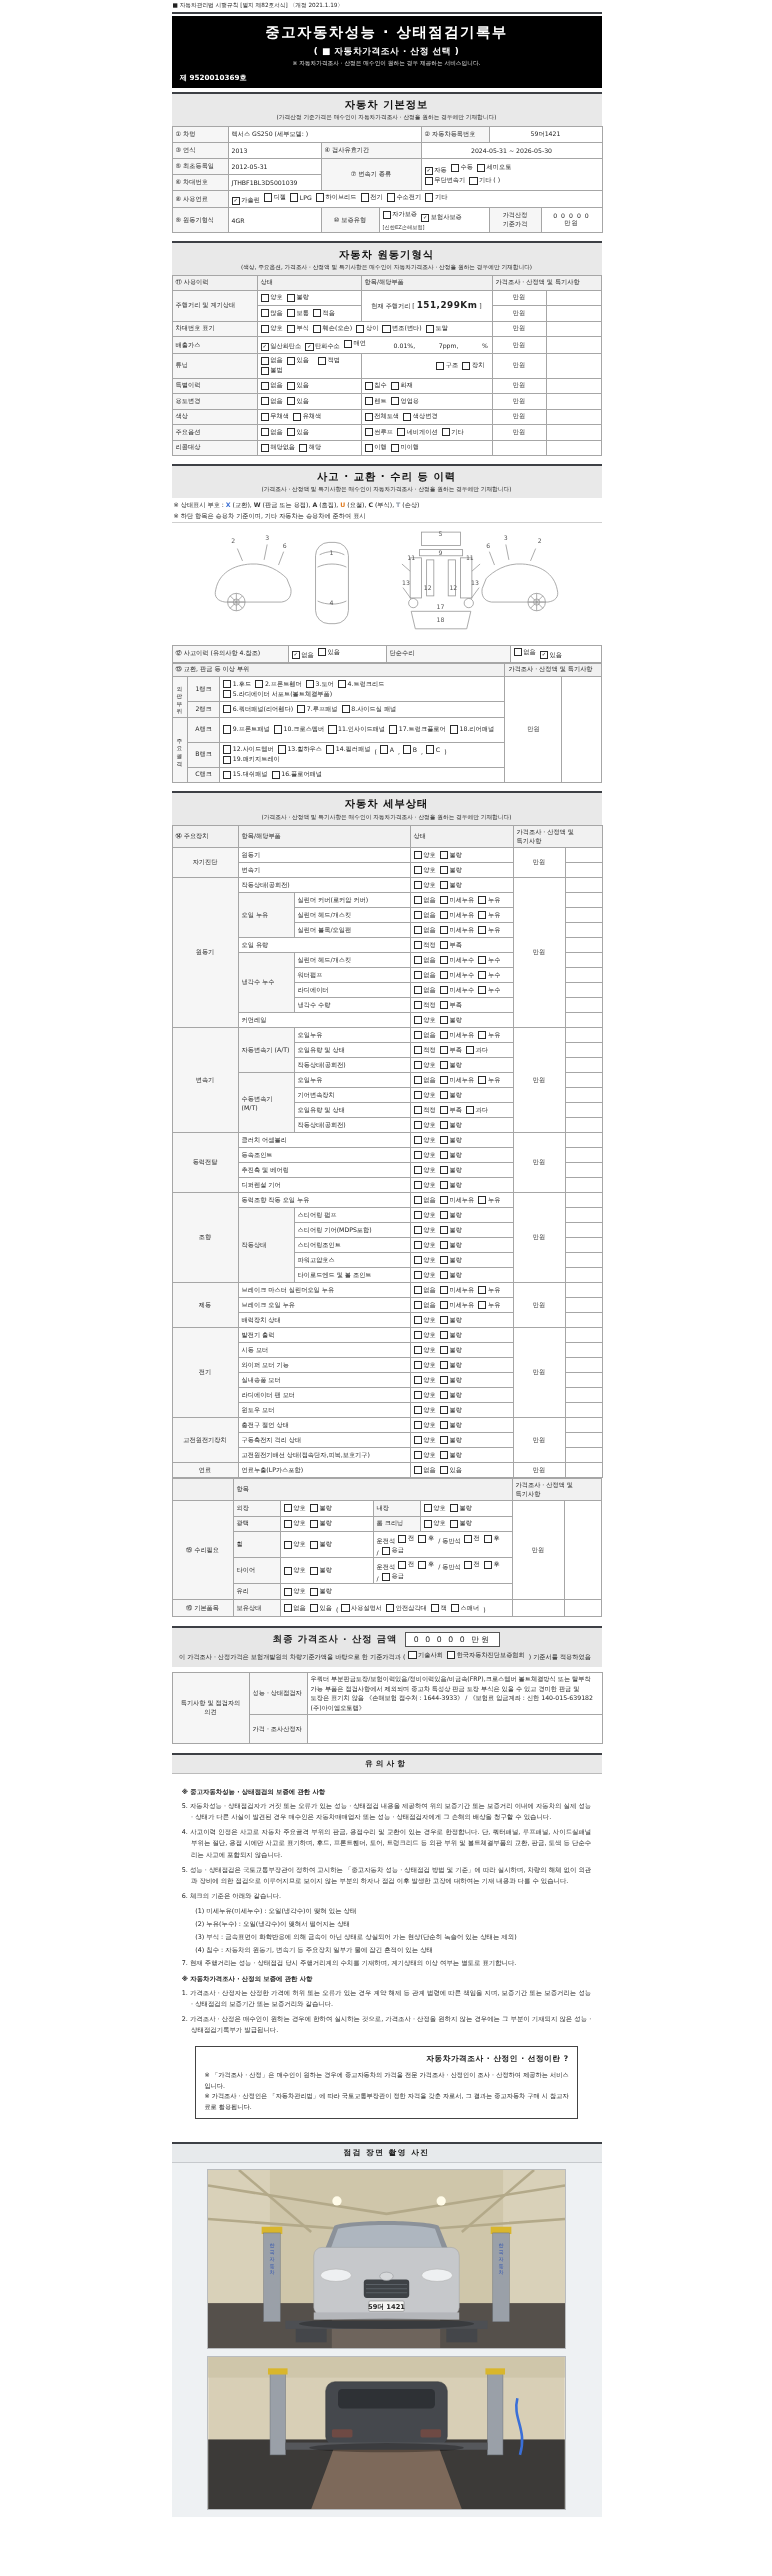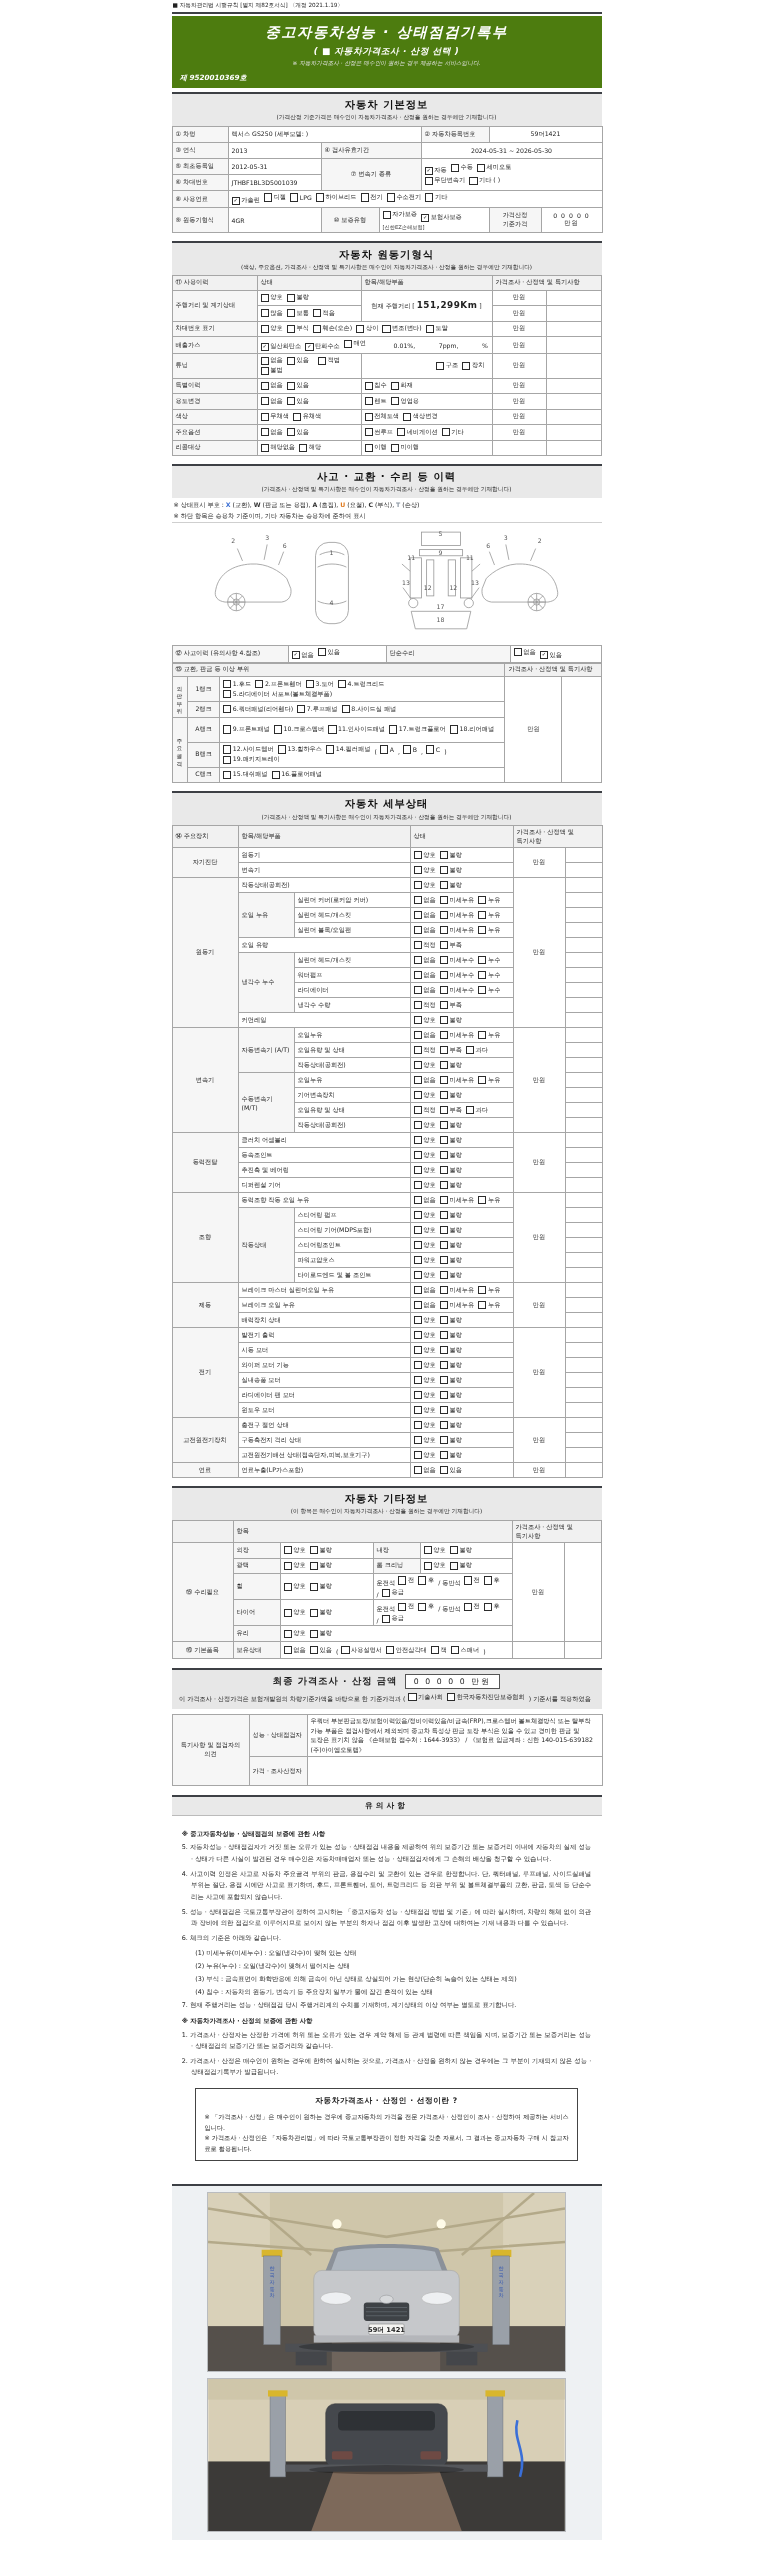--- a/index.html
+++ b/index.html
@@ -1,20 +1,20 @@
 <!DOCTYPE html>
 <html style="font-size:8.2px"><head>
 <meta charset="utf-8">
 <style>
   html,body{margin:0;padding:0;background:#ffffff;}
   body{width:773px;font-family:"DejaVu Sans","Liberation Sans",sans-serif;color:#222;}
   .form{width:430px;margin:0 auto;padding-top:1px;}
   .topnote{font-size:5.7px;color:#222;padding:1px 1px 2.1px;}
   .toprule{height:2.1px;background:#3d4045;}
-  .dhead{background:#4d7c0f;color:#fff;padding:7.2px 8.2px 5.2px;margin-top:2.1px;font-style:italic;}
+  .dhead{background:#000000;color:#fff;padding:7.2px 8.2px 5.2px;margin-top:2.1px;}
   .dhead .t{font-size:14.4px;font-weight:bold;text-align:center;letter-spacing:1.5px;}
   .dhead .s{font-size:8.8px;font-weight:bold;text-align:center;margin-top:3.1px;letter-spacing:0.5px;}
   .dhead .n{font-size:5.7px;text-align:center;color:#e3e3e3;margin-top:2.1px;}
   .dhead .no{font-size:7.2px;font-weight:bold;margin-top:5.2px;text-align:left;}
   .band{border-top:2.1px solid #3d4045;background:#e9e9e9;text-align:center;padding:4.1px 0 3.6px;margin-top:8.2px;}
   .band .bt{font-size:10.3px;font-weight:bold;letter-spacing:1px;color:#111;}
   .band .bs{font-size:5.7px;margin-top:2.1px;color:#222;}
   table{border-collapse:collapse;width:430px;table-layout:fixed;background:#fff;}
   td,th{border:0.5px solid #a6a6a6;font-size:6.2px;padding:1.5px 3.1px;vertical-align:middle;text-align:left;font-weight:normal;word-break:keep-all;}
   th{background:#f1f1f1;}
@@ -41,21 +41,21 @@
   .final-label{font-size:9.3px;font-weight:bold;letter-spacing:1px;}
   .final-amount{border:0.8px solid #555;background:#fff;padding:1.5px 8.2px;font-size:7.7px;letter-spacing:2.1px;}
   .final-note{font-size:6px;margin-top:3.1px;}
   .notice-wrap{margin-top:9.3px;border-top:2.1px solid #3d4045;}
   .notice-head{background:#e9e9e9;text-align:center;font-size:7.7px;font-weight:bold;letter-spacing:3.1px;padding:3.6px 0;border-bottom:0.5px solid #bbb;}
   .notice-body{padding:8.2px 10.3px 10.3px;font-size:6.4px;line-height:1.78;}
   .nsubhead{font-weight:bold;margin:5.2px 0 2.1px;}
   .nitem{margin:0 0 3.6px 0;padding-left:9.3px;text-indent:-9.3px;text-align:justify;}
   .nsub{margin:0 0 1.5px 13.4px;}
   .pricebox{border:0.8px solid #444;margin:9.3px 13.4px 3.1px;padding:5.2px 8.2px 6.2px;}
-  .pricebox .pbt{text-align:center;font-weight:bold;font-size:7.7px;margin-bottom:4.1px;letter-spacing:0.5px;}
+  .pricebox .pbt{text-align:right;font-weight:bold;font-size:7.7px;margin-bottom:4.1px;letter-spacing:0.5px;}
   .pricebox .pbl{font-size:6.2px;line-height:1.7;text-align:justify;}
   .photo-sec{border-top:2.1px solid #3d4045;margin-top:9.3px;background:#eef1f3;padding-bottom:7.2px;}
   .photo-band{background:#e7eaec;text-align:center;font-size:7.7px;font-weight:bold;letter-spacing:1.5px;padding:4.1px 0;border-bottom:0.5px solid #c6c9cc;}
   .photo{display:block;margin:6.2px auto 0;border:0.5px solid #b9bcbf;background:#fff;}
 </style>
 </head>
 <body>
 
 <div class="form">
 
@@ -1140,24 +1140,20 @@
             </span><span class="cbw">
               <span class="cb"></span>
               <span class="cbl">있음</span>
             </span></td>
           <td class="price" rowspan="1">만원</td>
           <td></td>
         </tr>
       </tbody>
   </table>
 
-  <div class="band">
-    <div class="bt">자동차 기타정보</div>
-    <div class="bs">(이 항목은 매수인이 자동차가격조사 · 산정을 원하는 경우에만 기재합니다)</div>
-  </div>
   <table class="outer">
     <colgroup>
         <col style="width:61px">
         <col style="width:47px">
         <col style="width:93px">
         <col style="width:47px">
         <col style="width:92px">
         <col style="width:52px">
         <col style="width:37px">
       </colgroup>
@@ -1353,20 +1349,21 @@
         <div class="pbt">자동차가격조사 · 산정인 · 선정이란 ?</div>
         <div class="pbl" id="pricebox-lines">
             <div>※ 「가격조사 · 산정」은 매수인이 원하는 경우에 중고자동차의 가격을 전문 가격조사 · 산정인이 조사 · 산정하여 제공하는 서비스입니다.</div>
             <div>※ 가격조사 · 산정인은 「자동차관리법」에 따라 국토교통부장관이 정한 자격을 갖춘 자로서, 그 결과는 중고자동차 구매 시 참고자료로 활용됩니다.</div>
           </div>
       </div>
     </div>
   </div>
 
   <div class="photo-sec">
+    <div class="photo-band">점검 장면 촬영 사진</div>
 
     <svg class="photo" width="357" height="178" viewBox="0 0 692 345">
       <rect width="692" height="345" fill="#cfc6aa"></rect>
       <rect x="0" y="0" width="120" height="260" fill="#d9d1b9"></rect>
       <rect x="572" y="0" width="120" height="260" fill="#d9d1b9"></rect>
       <g stroke="#b3a989" stroke-width="5" fill="none">
         <path d="M0,30 L346,85 L692,30"></path>
           <path d="M0,95 L346,120 L692,95"></path>
           <path d="M60,0 L200,120"></path>
           <path d="M632,0 L492,120"></path>

